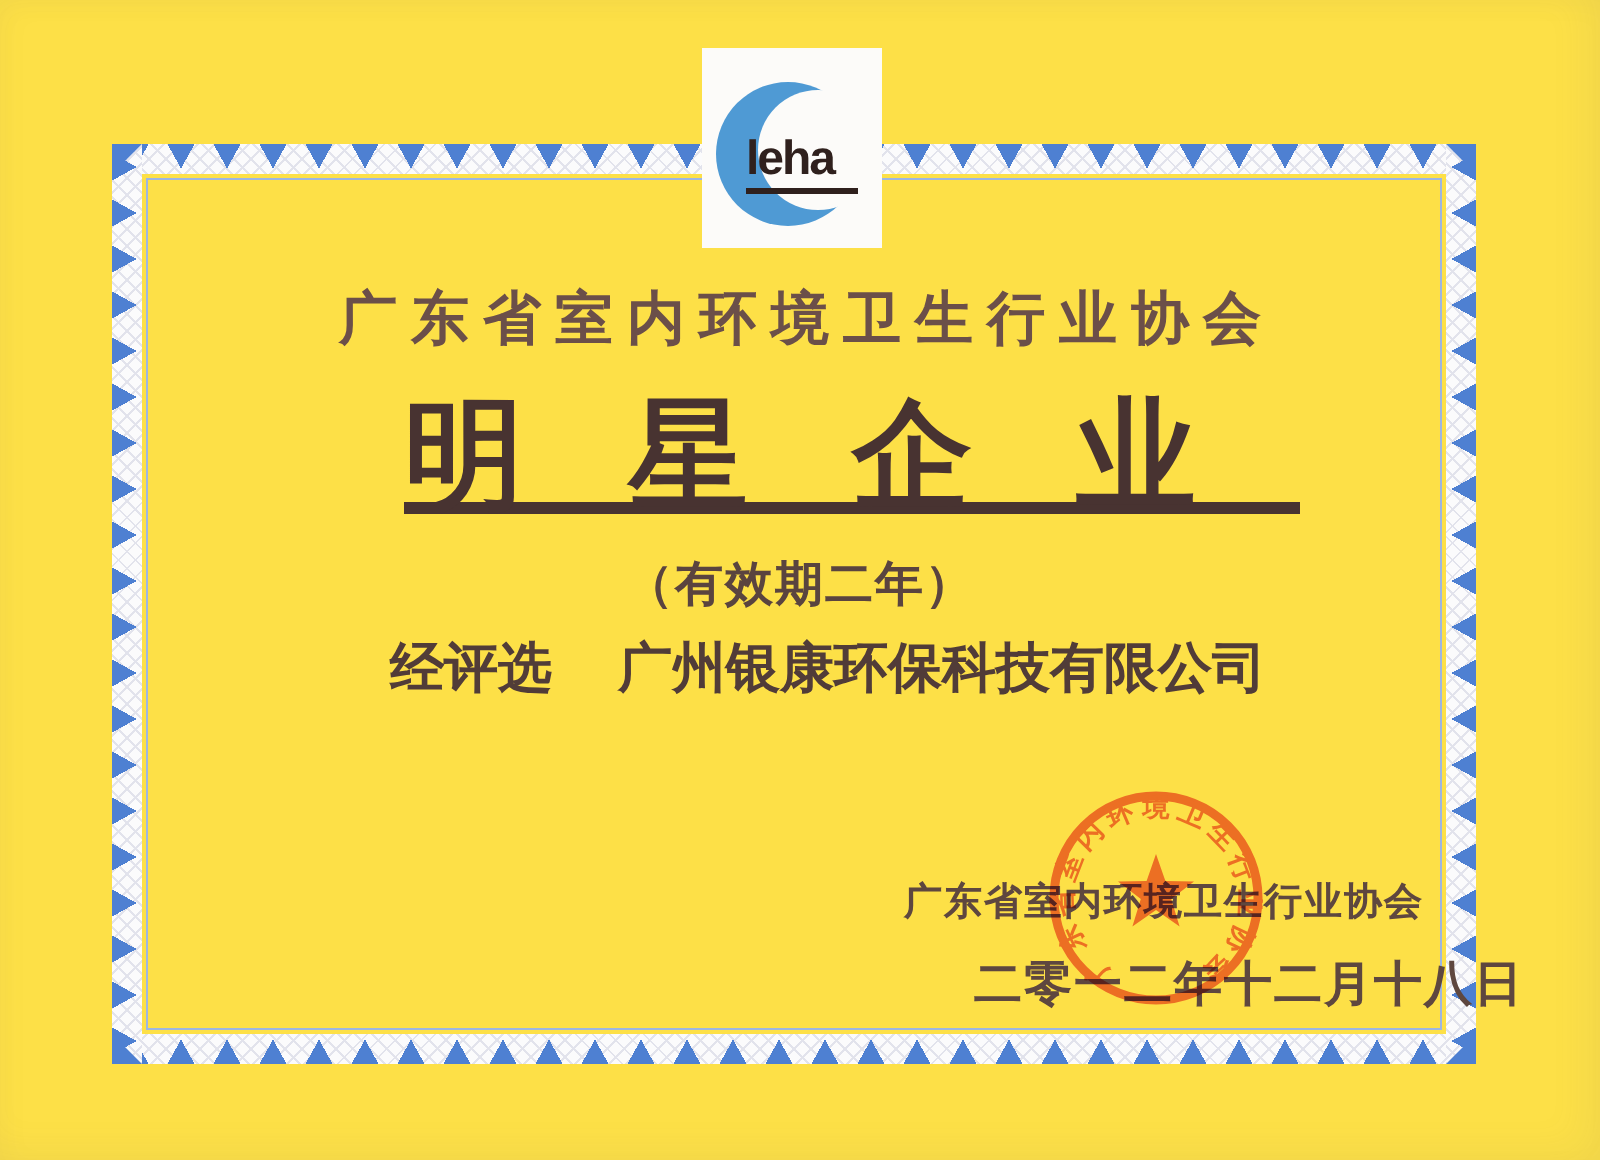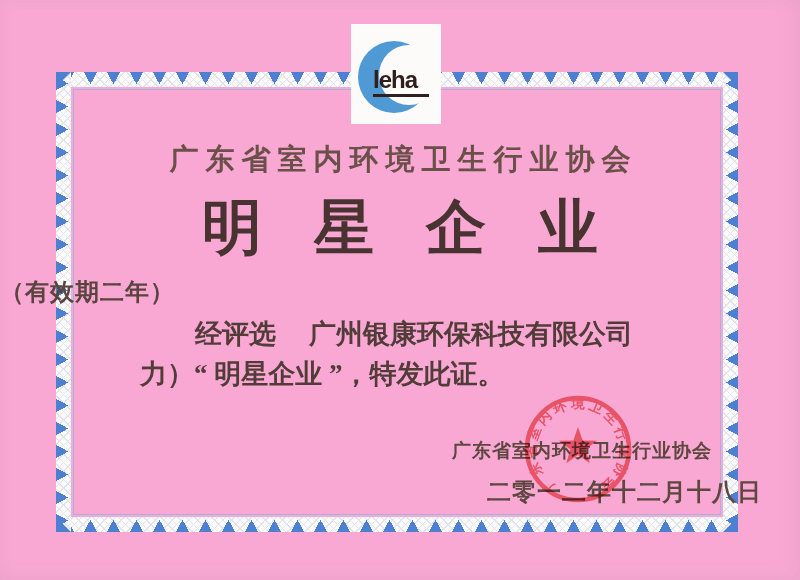--- a/index.html
+++ b/index.html
@@ -1,19 +1,19 @@
 <!DOCTYPE html>
 <html><head>
 <meta charset="utf-8">
 <style>
   html,body{margin:0;padding:0;}
   .page{
     position:relative;
     width:800px;height:580px;
-    background:#f9a8d4;
+    background:#fde047;
     overflow:hidden;
     font-family:"Liberation Sans",sans-serif;
     box-shadow:inset -8px -5px 18px rgba(120,115,110,.07), inset 4px 3px 12px rgba(120,115,110,.04);
   }
   
   .band{position:absolute;}
   .lattice{
     background-image:
       repeating-linear-gradient(45deg,#e2e3ec 0 1px,transparent 1px 6px),
       repeating-linear-gradient(-45deg,#e2e3ec 0 1px,transparent 1px 6px);
@@ -73,24 +73,25 @@
     font-family:"Liberation Serif",serif;
     font-size:29px;letter-spacing:7px;text-indent:7px;
     color:#6b4f49;font-weight:600;
   }
   .award-title{
     position:absolute;left:0;top:188px;width:800px;
     text-align:center;
     font-family:"Liberation Serif",serif;
     font-size:60px;font-weight:bold;
     letter-spacing:52px;text-indent:52px;
-    color:#483331;white-space:nowrap;
+    color:#483331;white-space:nowrap;text-decoration:underline;
   }
   .validity{
     position:absolute;left:0;top:276px;width:800px;
+    text-align:center;
     font-size:24px;color:#5a443f;font-weight:600;letter-spacing:1px;
   }
   .body-block{
     position:absolute;left:140px;top:314px;width:540px;
     font-size:27px;line-height:40px;font-weight:600;
     color:#513c38;
     font-family:Liberation Serif, serif;
   }
   .body-line{white-space:nowrap;}
   .indent1{padding-left:55px;}
@@ -142,21 +143,20 @@
   </div>
 
   <div class="assoc-title">广东省室内环境卫生行业协会</div>
   <div class="award-title">明星企业</div>
   <div class="validity">（有效期二年）</div>
 
   <div class="body-block">
     <div class="body-line indent1">
       <span>经评选</span><span class="company">广州银康环保科技有限公司</span>
     </div>
-    <div class="body-line">力）“ 明星企业 ”，特发此证。</div>
   </div>
 
   <div class="issuer">广东省室内环境卫生行业协会</div>
   <div class="issue-date">二零一二年十二月十八日</div>
 
   <svg class="stamp" viewBox="0 0 130 130">
     <circle cx="65" cy="65" r="51" fill="none" stroke="#ec6c6a" stroke-width="4.5"></circle>
     <polygon points="65,43 69.7,56.5 84,56.8 72.6,65.5 76.8,79.2 65,71 53.2,79.2 57.4,65.5 46,56.8 60.3,56.5" fill="#ec6c6a"></polygon>
     <g id="stamp-arc" font-family="Liberation Serif,serif" font-size="13.5" font-weight="bold" fill="#ec6c6a">
         <text x="36.89651453292795" y="97.21208267005055" text-anchor="middle" transform="rotate(-138 36.89651453292795 97.21208267005055)">广</text>

